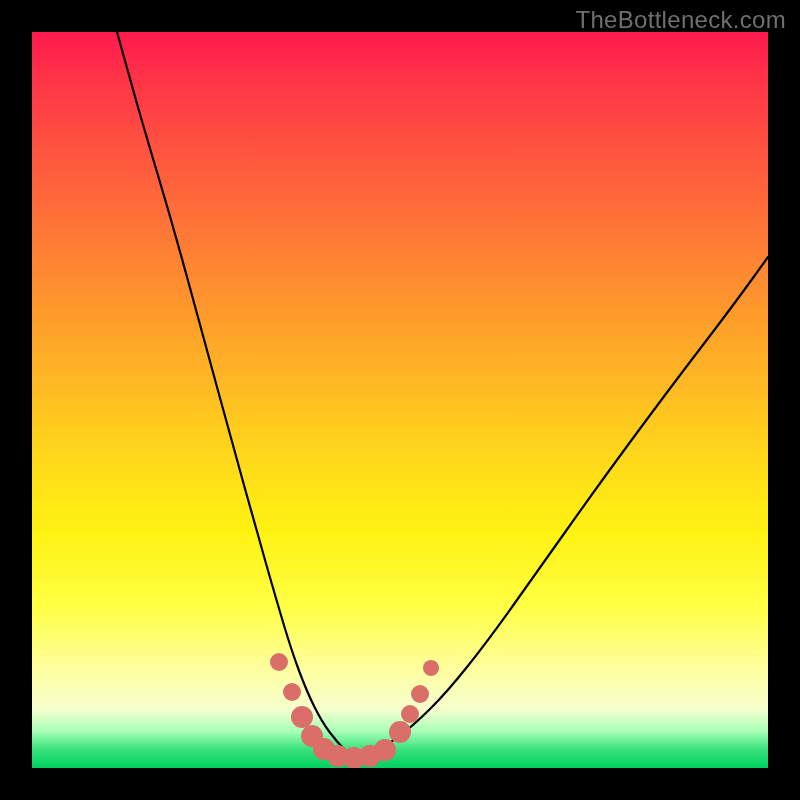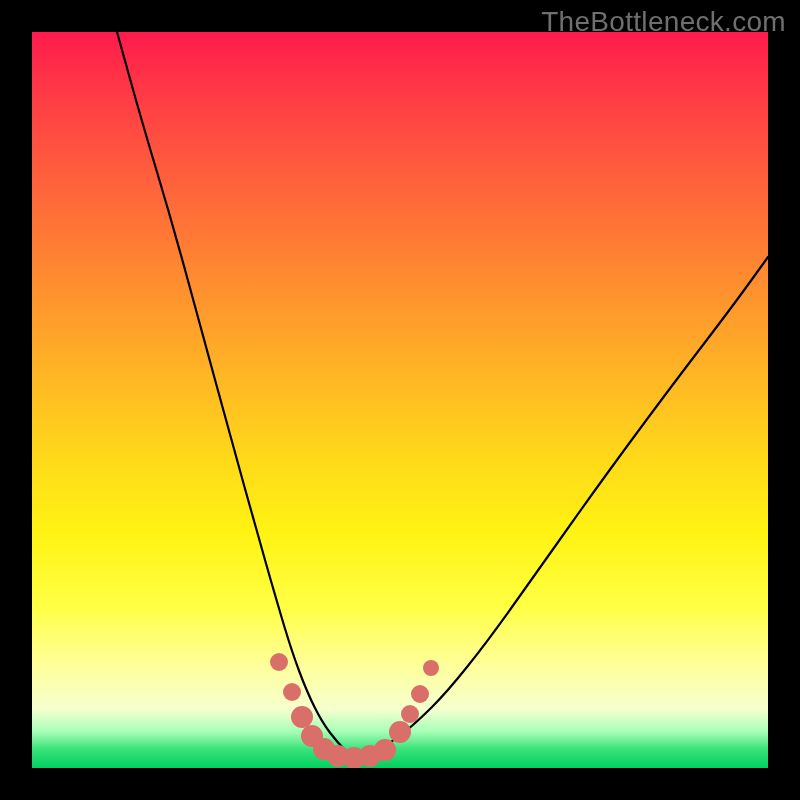--- a/index.html
+++ b/index.html
@@ -15,21 +15,21 @@
     position: relative;
     width: 800px;
     height: 800px;
     background: #000;
   }
   .watermark {
     position: absolute;
     top: 6px;
     right: 14px;
     color: #6f6f6f;
-    font-size: 28px;
+    font-size: 24px;
     font-weight: 400;
     letter-spacing: 0.3px;
     z-index: 50;
   }
   .plot-area {
     position: absolute;
     left: 32px;
     top: 32px;
     width: 736px;
     height: 736px;

